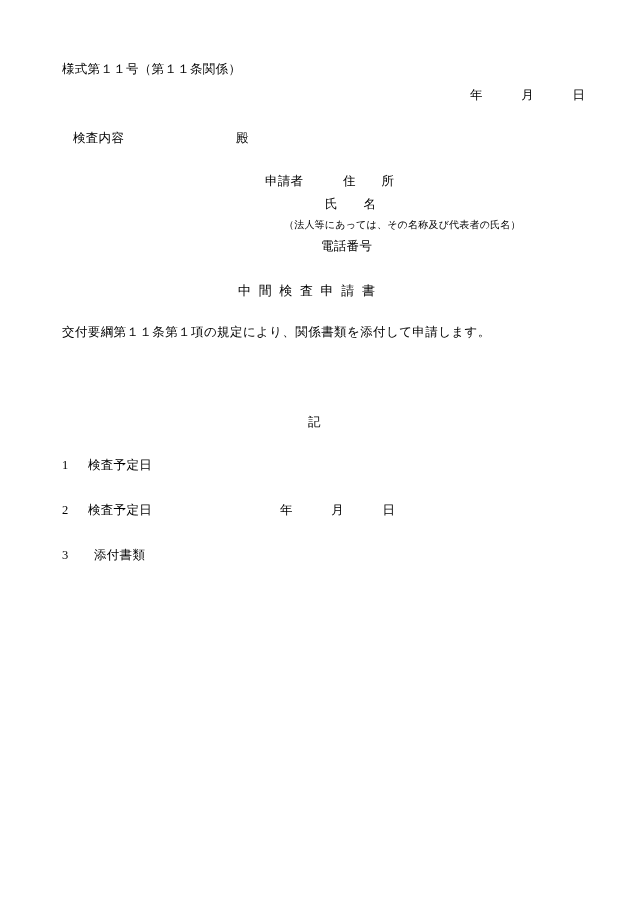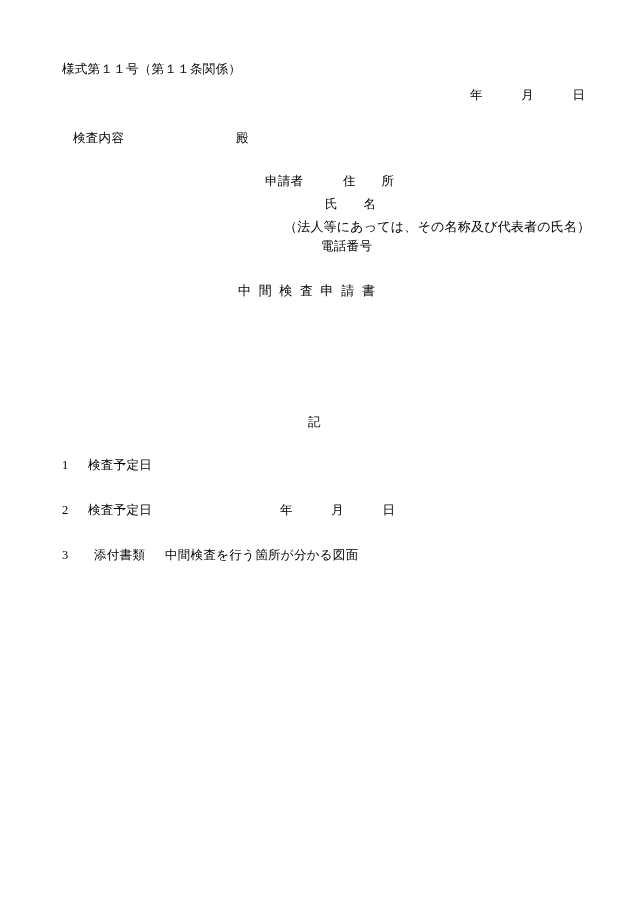--- a/index.html
+++ b/index.html
@@ -28,21 +28,21 @@
     box-sizing: border-box;
   }
   .line {
     position: absolute;
     white-space: pre;
     font-size: 12.5px;
     line-height: 1.0;
     letter-spacing: 0.3px;
   }
   .small {
-    font-size: 13px;
+    font-size: 10px;
     letter-spacing: 0.2px;
   }
   .title-spaced {
     font-size: 13px;
     letter-spacing: 2.2px;
   }
   .para {
     position: absolute;
     font-size: 12.5px;
     line-height: 22px;
@@ -73,30 +73,30 @@
 
     <div class="line" style="left:325px; top:198px;">氏　　名</div>
 
     <div class="line small" style="left:284px; top:220px;">（法人等にあっては、その名称及び代表者の氏名）</div>
 
     <div class="line" style="left:321px; top:240px;">電話番号</div>
 
     <div class="line title-spaced" style="left:238px; top:284px;">中 間 検 査 申 請 書</div>
 
     <div class="para" style="left:62px; top:321px; width:506px;">
+      <p>交付要綱第１１条第１項の規定により、関係書類を添付して申請します。</p>
     </div>
 
     <div class="line" style="left:308px; top:416px;">記</div>
 
     <div class="line" style="left:62px; top:459px;">1</div>
     <div class="line" style="left:88px; top:459px;">検査予定日</div>
     <div class="line" style="left:280px; top:459px;"></div>
 
     <div class="line" style="left:62px; top:504px;">2</div>
     <div class="line" style="left:88px; top:504px;">検査予定日</div>
     <div class="line" style="left:280px; top:504px;">年　　　月　　　日</div>
 
     <div class="line" style="left:62px; top:549px;">3</div>
     <div class="line" style="left:88px; top:549px;margin-left:6px;">添付書類</div>
-    <div class="line" style="left:165px; top:549px;">中間検査を行う箇所が分かる図面</div>
 
   </div>
 </div>
 
 </body></html>

